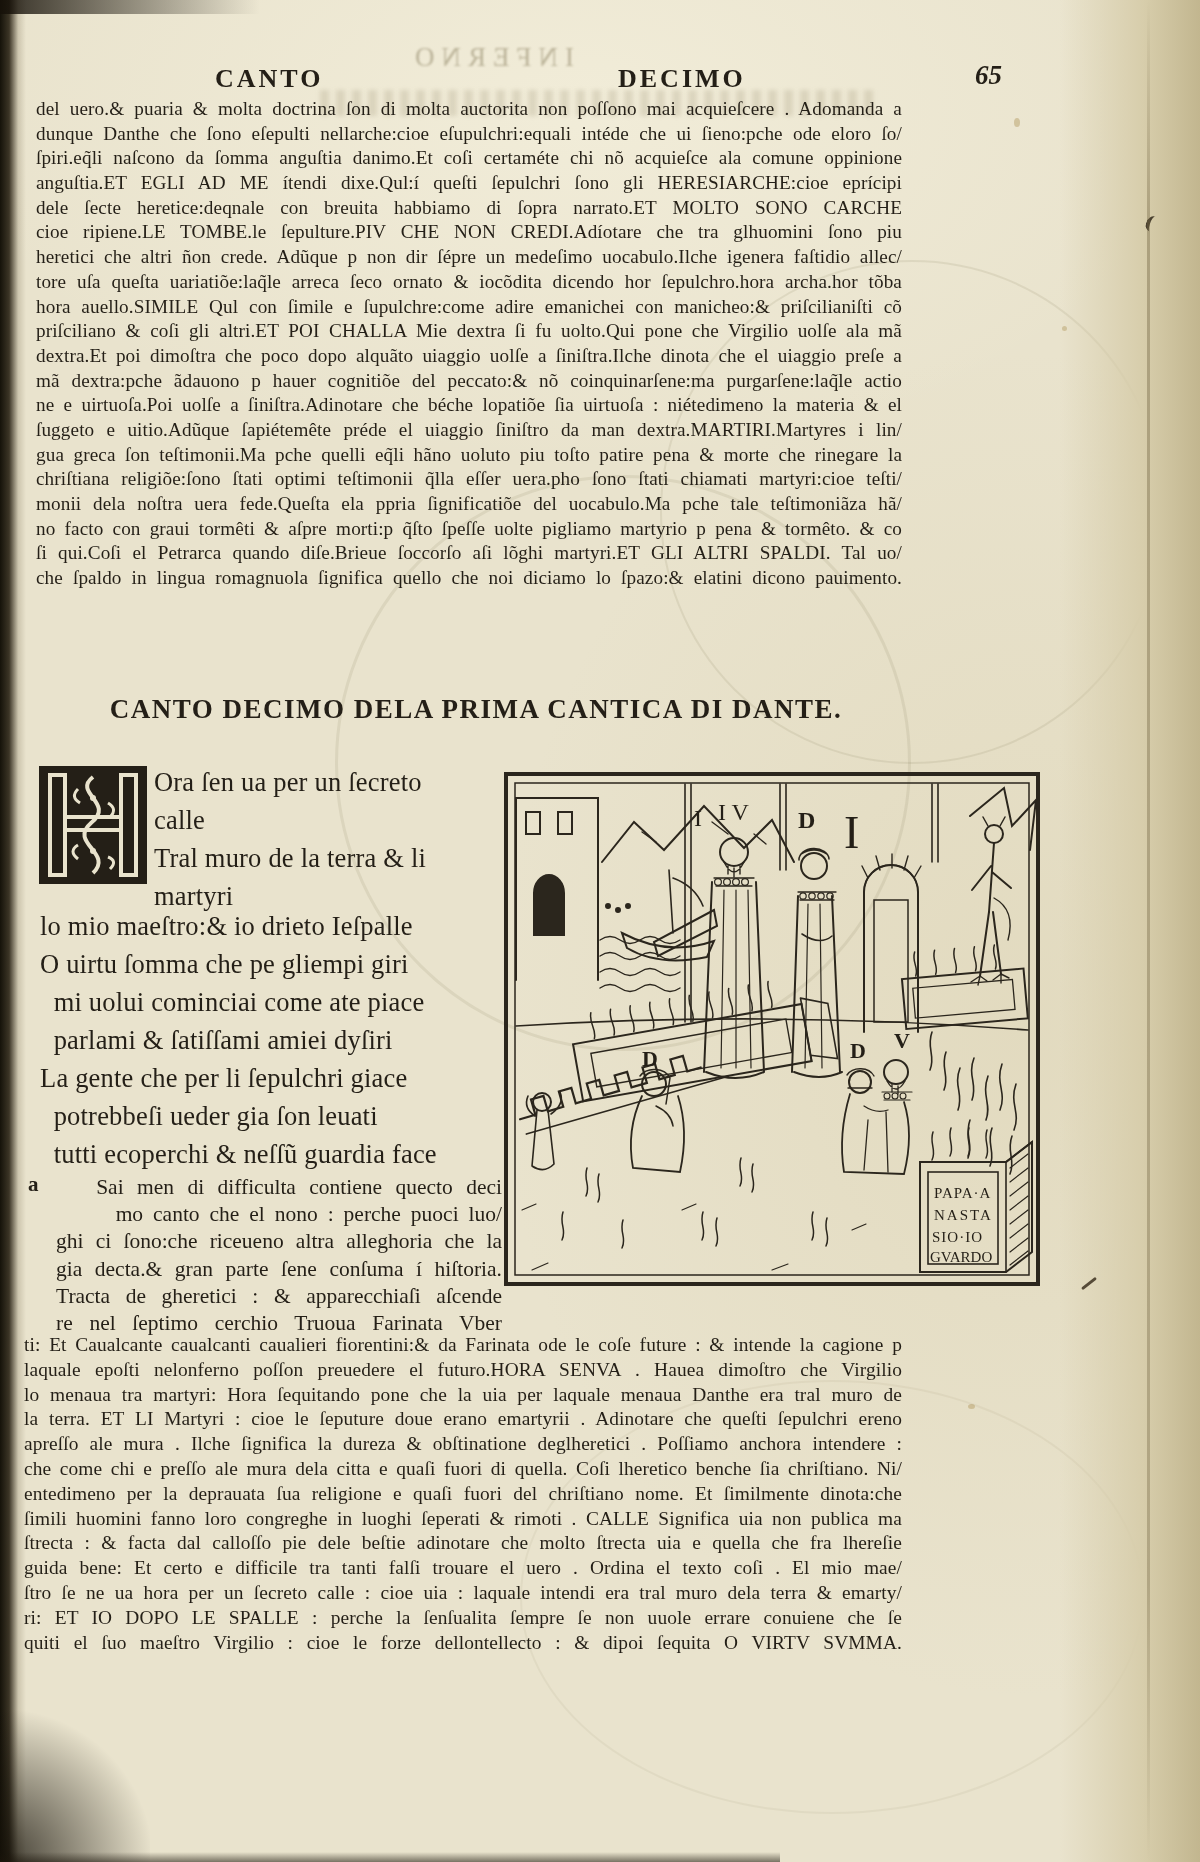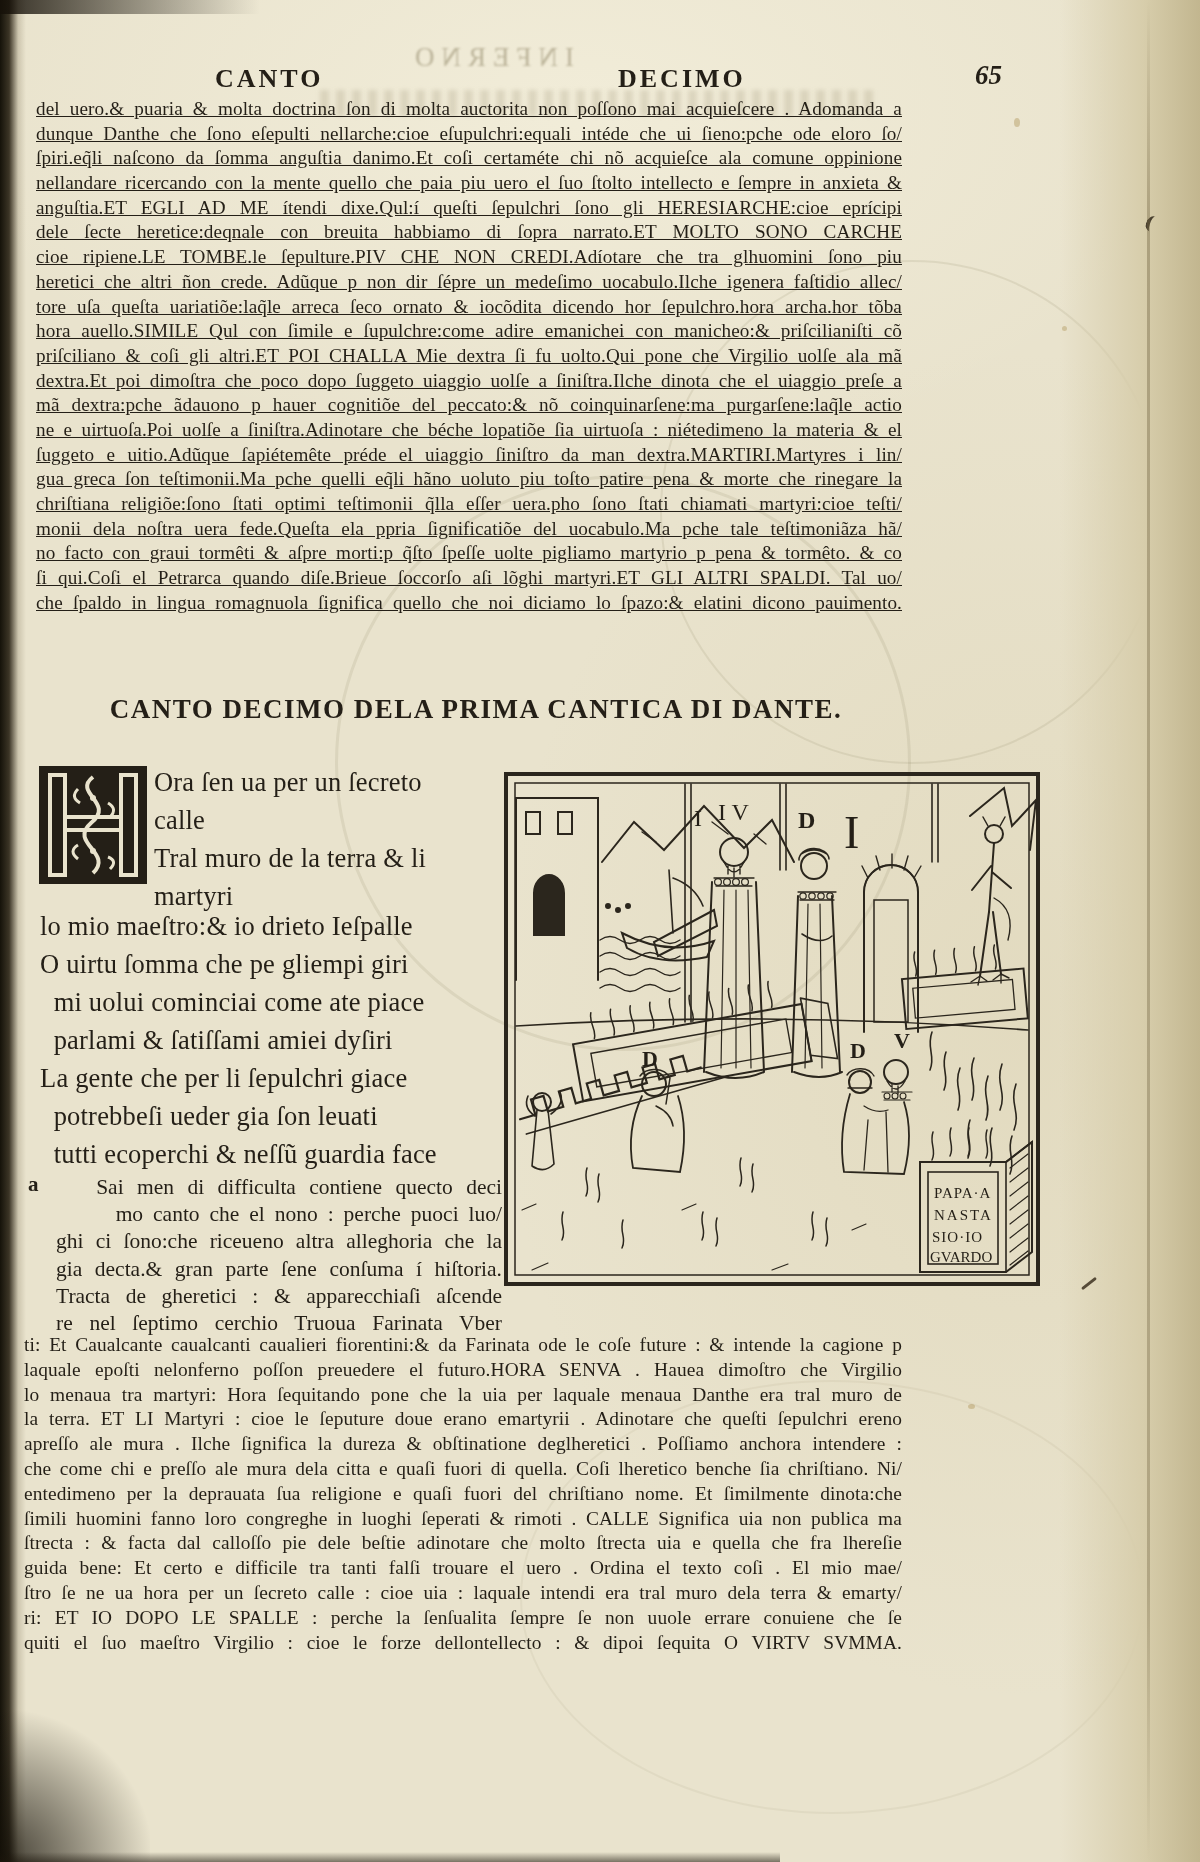--- a/index.html
+++ b/index.html
@@ -34,21 +34,21 @@
       letter-spacing:7px;font-size:27px;filter:blur(1px);z-index:1;}
   .ghost2{position:absolute;left:320px;top:90px;width:560px;height:26px;z-index:1;filter:blur(2px);
       background:repeating-linear-gradient(90deg,rgba(130,118,84,.18) 0 9px,rgba(130,118,84,0) 9px 16px);}
   .spot{position:absolute;border-radius:50%;background:rgba(160,130,60,.35);z-index:2;}
   
   .running{position:absolute;top:64px;font-size:26px;font-weight:600;letter-spacing:3px;z-index:4;}
   .folio{position:absolute;left:975px;top:60px;font-size:27px;font-style:italic;font-weight:600;z-index:4;}
   
   .topblock{position:absolute;left:36px;top:97px;width:866px;z-index:4;}
   .tline{font-size:19.2px;line-height:24.7px;height:24.7px;overflow:hidden;
-         text-align:justify;text-align-last:justify;letter-spacing:.1px;text-decoration:underline;}
+         text-align:justify;text-align-last:justify;letter-spacing:.1px;}
   .chapter{position:absolute;left:36px;top:694px;width:880px;text-align:center;
          font-size:27px;letter-spacing:1.5px;font-weight:600;white-space:nowrap;z-index:4;}
   .verse{position:absolute;left:36px;top:763px;width:462px;z-index:4;}
   .initial{position:absolute;left:2px;top:2px;width:110px;height:120px;}
   .v-beside{position:absolute;left:118px;top:0;}
   .v-below{position:absolute;left:4px;top:144px;}
   .vline{font-size:26.5px;line-height:38px;height:38px;white-space:pre;letter-spacing:.2px;}
   
   .woodcut{position:absolute;left:502px;top:770px;width:540px;height:518px;margin:0;z-index:4;}
   
@@ -81,29 +81,28 @@
   <div class="spot" style="left:968px;top:1404px;width:7px;height:5px;"></div>
 
   <span class="running" style="left:215px;">CANTO</span>
   <span class="running" style="left:618px;">DECIMO</span>
   <span class="folio">65</span>
 
   <div class="topblock">
       <div class="tline">del uero.&amp; puaria &amp; molta doctrina ſon di molta auctorita non poſſono mai acquieſcere . Adomanda a</div>
       <div class="tline">dunque Danthe che ſono eſepulti nellarche:cioe eſupulchri:equali intéde che ui ſieno:pche ode eloro ſo/</div>
       <div class="tline">ſpiri.eq̃li naſcono da ſomma anguſtia danimo.Et coſi certaméte chi nõ acquieſce ala comune oppinione</div>
-      <div class="tline">nellandare ricercando con la mente quello che paia piu uero el ſuo ſtolto intellecto e ſempre in anxieta &amp;</div>
       <div class="tline">anguſtia.ET EGLI AD ME ítendi dixe.Qul:í queſti ſepulchri ſono gli HERESIARCHE:cioe eprícipi</div>
       <div class="tline">dele ſecte heretice:deqnale con breuita habbiamo di ſopra narrato.ET MOLTO SONO CARCHE</div>
       <div class="tline">cioe ripiene.LE TOMBE.le ſepulture.PIV CHE NON CREDI.Adíotare che tra glhuomini ſono piu</div>
       <div class="tline">heretici che altri ñon crede. Adũque p non dir ſépre un medeſimo uocabulo.Ilche igenera faſtidio allec/</div>
       <div class="tline">tore uſa queſta uariatiõe:laq̃le arreca ſeco ornato &amp; iocõdita dicendo hor ſepulchro.hora archa.hor tõba</div>
       <div class="tline">hora auello.SIMILE Qul con ſimile e ſupulchre:come adire emanichei con manicheo:&amp; priſcilianiſti cõ</div>
       <div class="tline">priſciliano &amp; coſi gli altri.ET POI CHALLA Mie dextra ſi fu uolto.Qui pone che Virgilio uolſe ala mã</div>
-      <div class="tline">dextra.Et poi dimoſtra che poco dopo ſuggeto uiaggio uolſe a ſiniſtra.Ilche dinota che el uiaggio preſe a</div>
+      <div class="tline">dextra.Et poi dimoſtra che poco dopo alquãto uiaggio uolſe a ſiniſtra.Ilche dinota che el uiaggio preſe a</div>
       <div class="tline">mã dextra:pche ãdauono p hauer cognitiõe del peccato:&amp; nõ coinquinarſene:ma purgarſene:laq̃le actio</div>
       <div class="tline">ne e uirtuoſa.Poi uolſe a ſiniſtra.Adinotare che béche lopatiõe ſia uirtuoſa : niétedimeno la materia &amp; el</div>
       <div class="tline">ſuggeto e uitio.Adũque ſapiétemête préde el uiaggio ſiniſtro da man dextra.MARTIRI.Martyres i lin/</div>
       <div class="tline">gua greca ſon teſtimonii.Ma pche quelli eq̃li hãno uoluto piu toſto patire pena &amp; morte che rinegare la</div>
       <div class="tline">chriſtiana religiõe:ſono ſtati optimi teſtimonii q̃lla eſſer uera.pho ſono ſtati chiamati martyri:cioe teſti/</div>
       <div class="tline">monii dela noſtra uera fede.Queſta ela ppria ſignificatiõe del uocabulo.Ma pche tale teſtimoniãza hã/</div>
       <div class="tline">no facto con graui tormêti &amp; aſpre morti:p q̃ſto ſpeſſe uolte pigliamo martyrio p pena &amp; tormêto. &amp; co</div>
       <div class="tline">ſi qui.Coſi el Petrarca quando diſe.Brieue ſoccorſo aſi lõghi martyri.ET GLI ALTRI SPALDI. Tal uo/</div>
       <div class="tline">che ſpaldo in lingua romagnuola ſignifica quello che noi diciamo lo ſpazo:&amp; elatini dicono pauimento.</div>
     </div>

